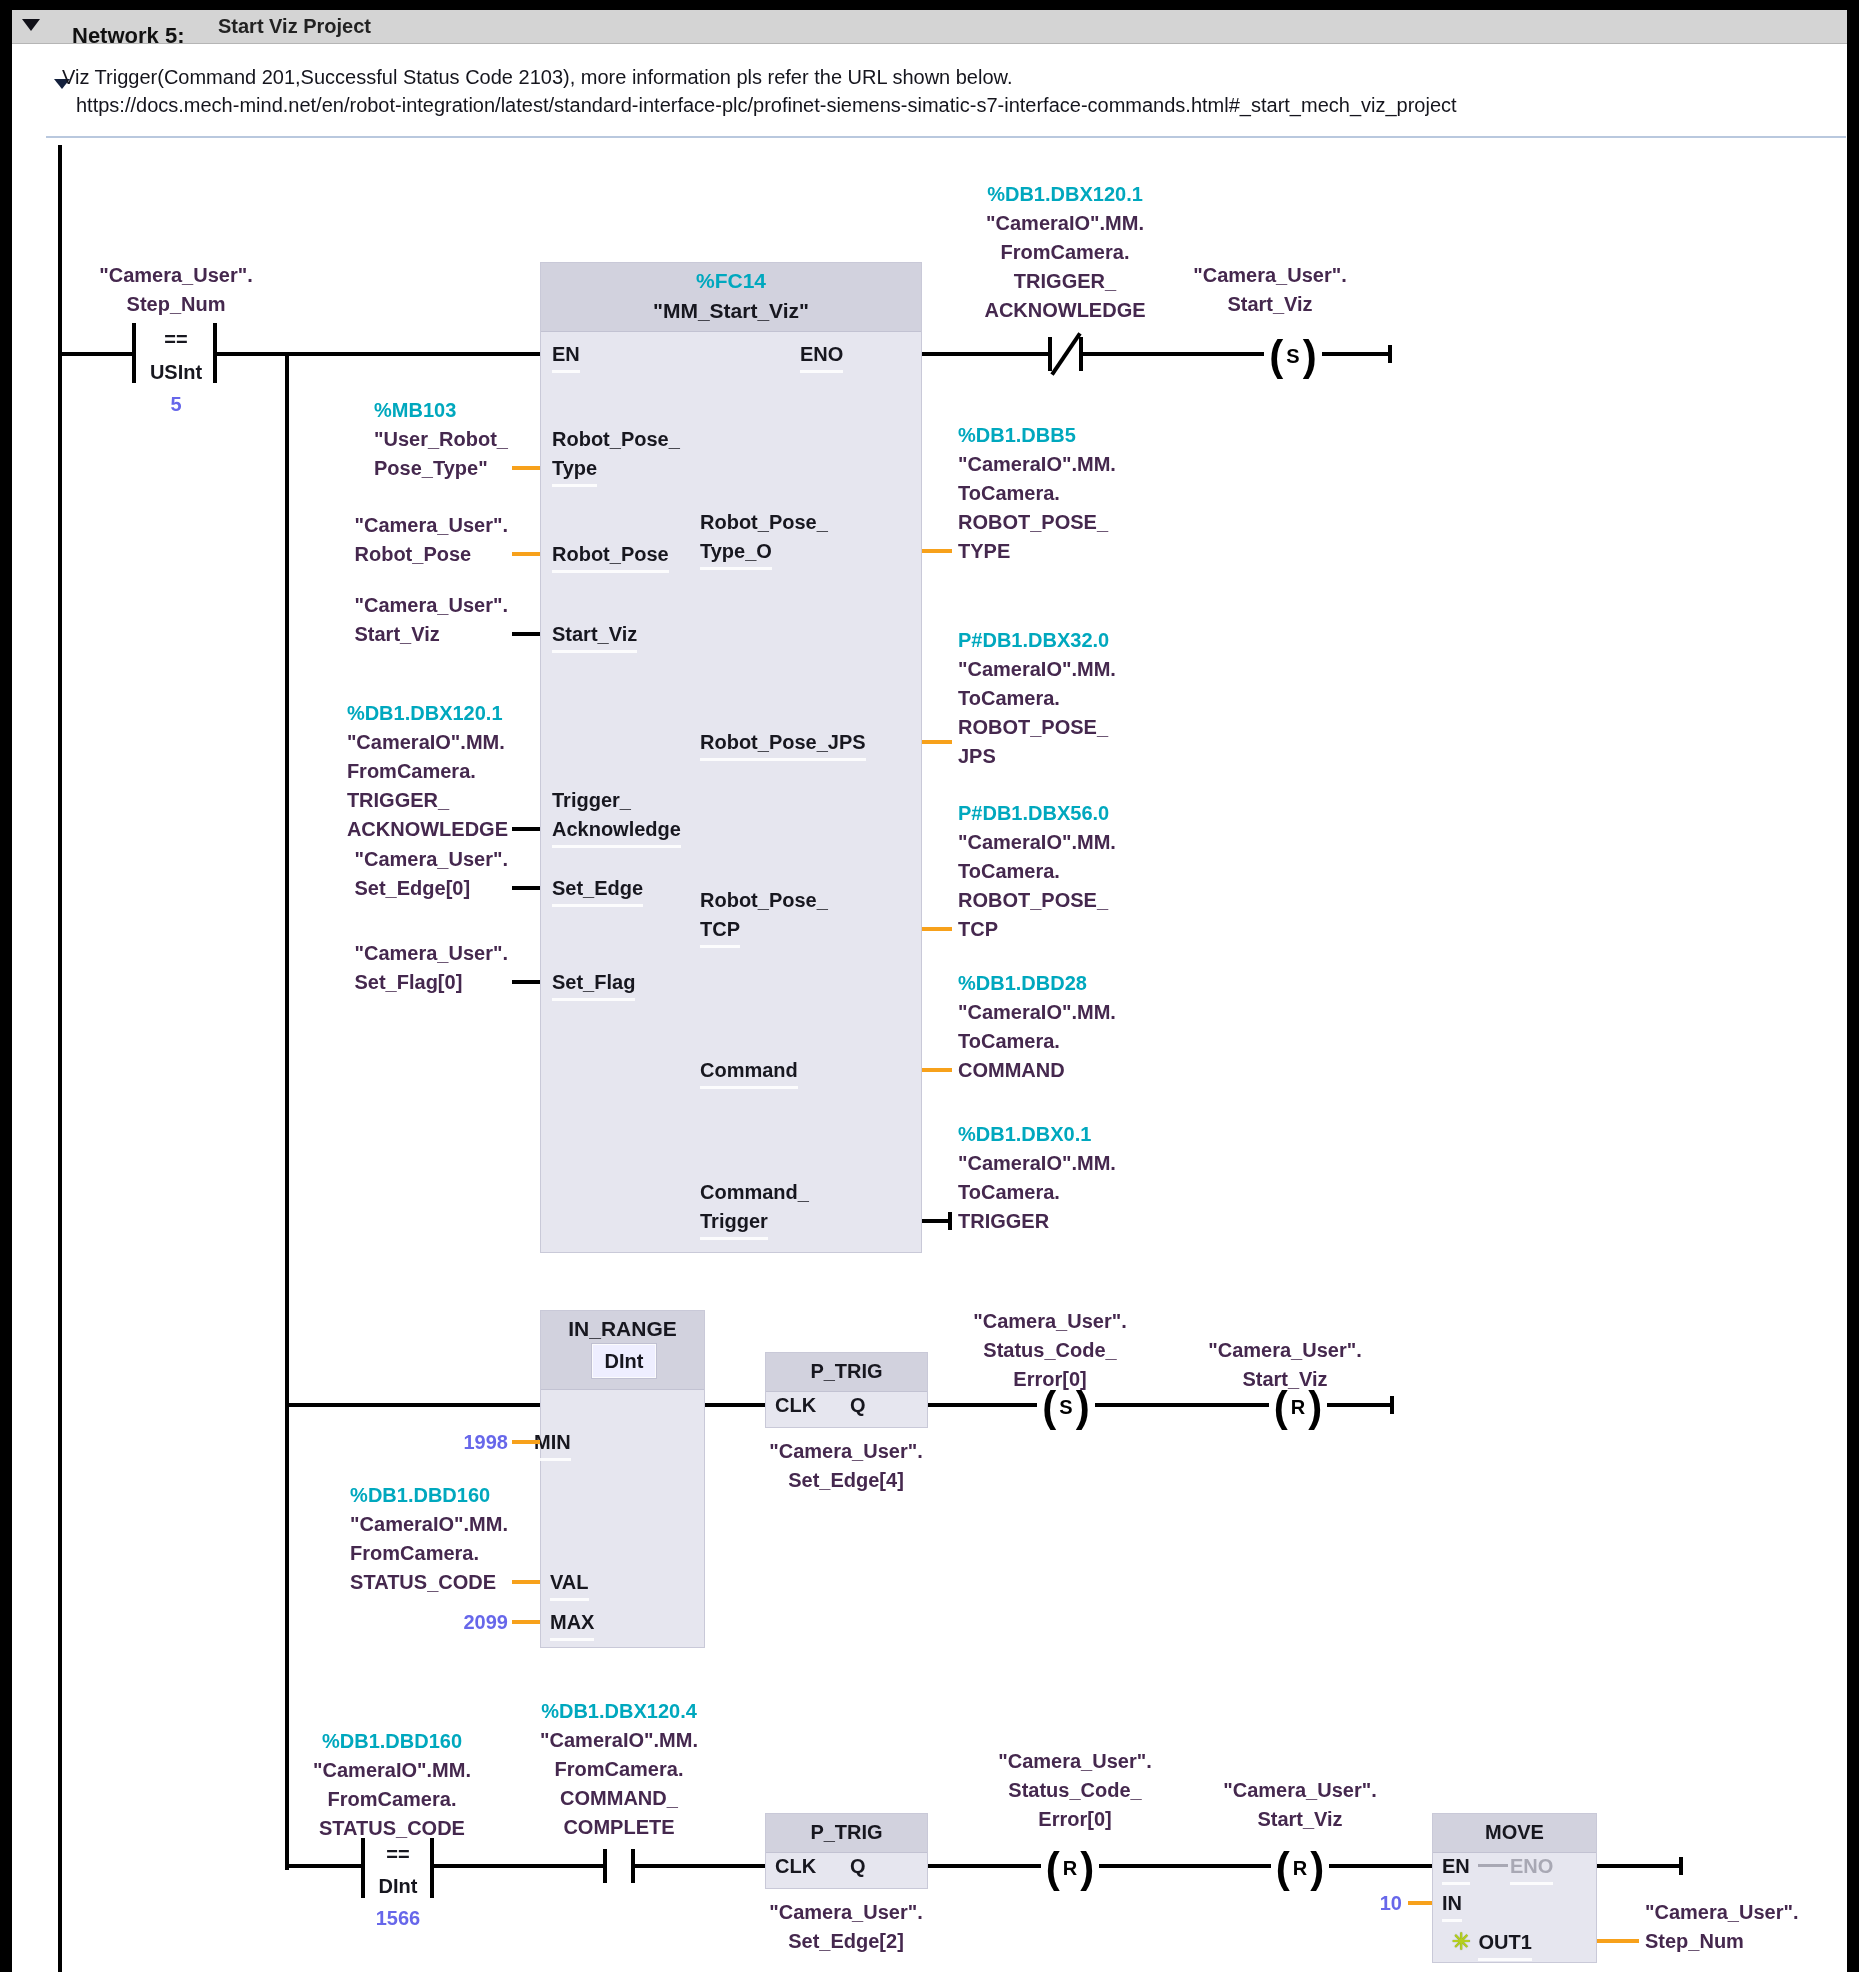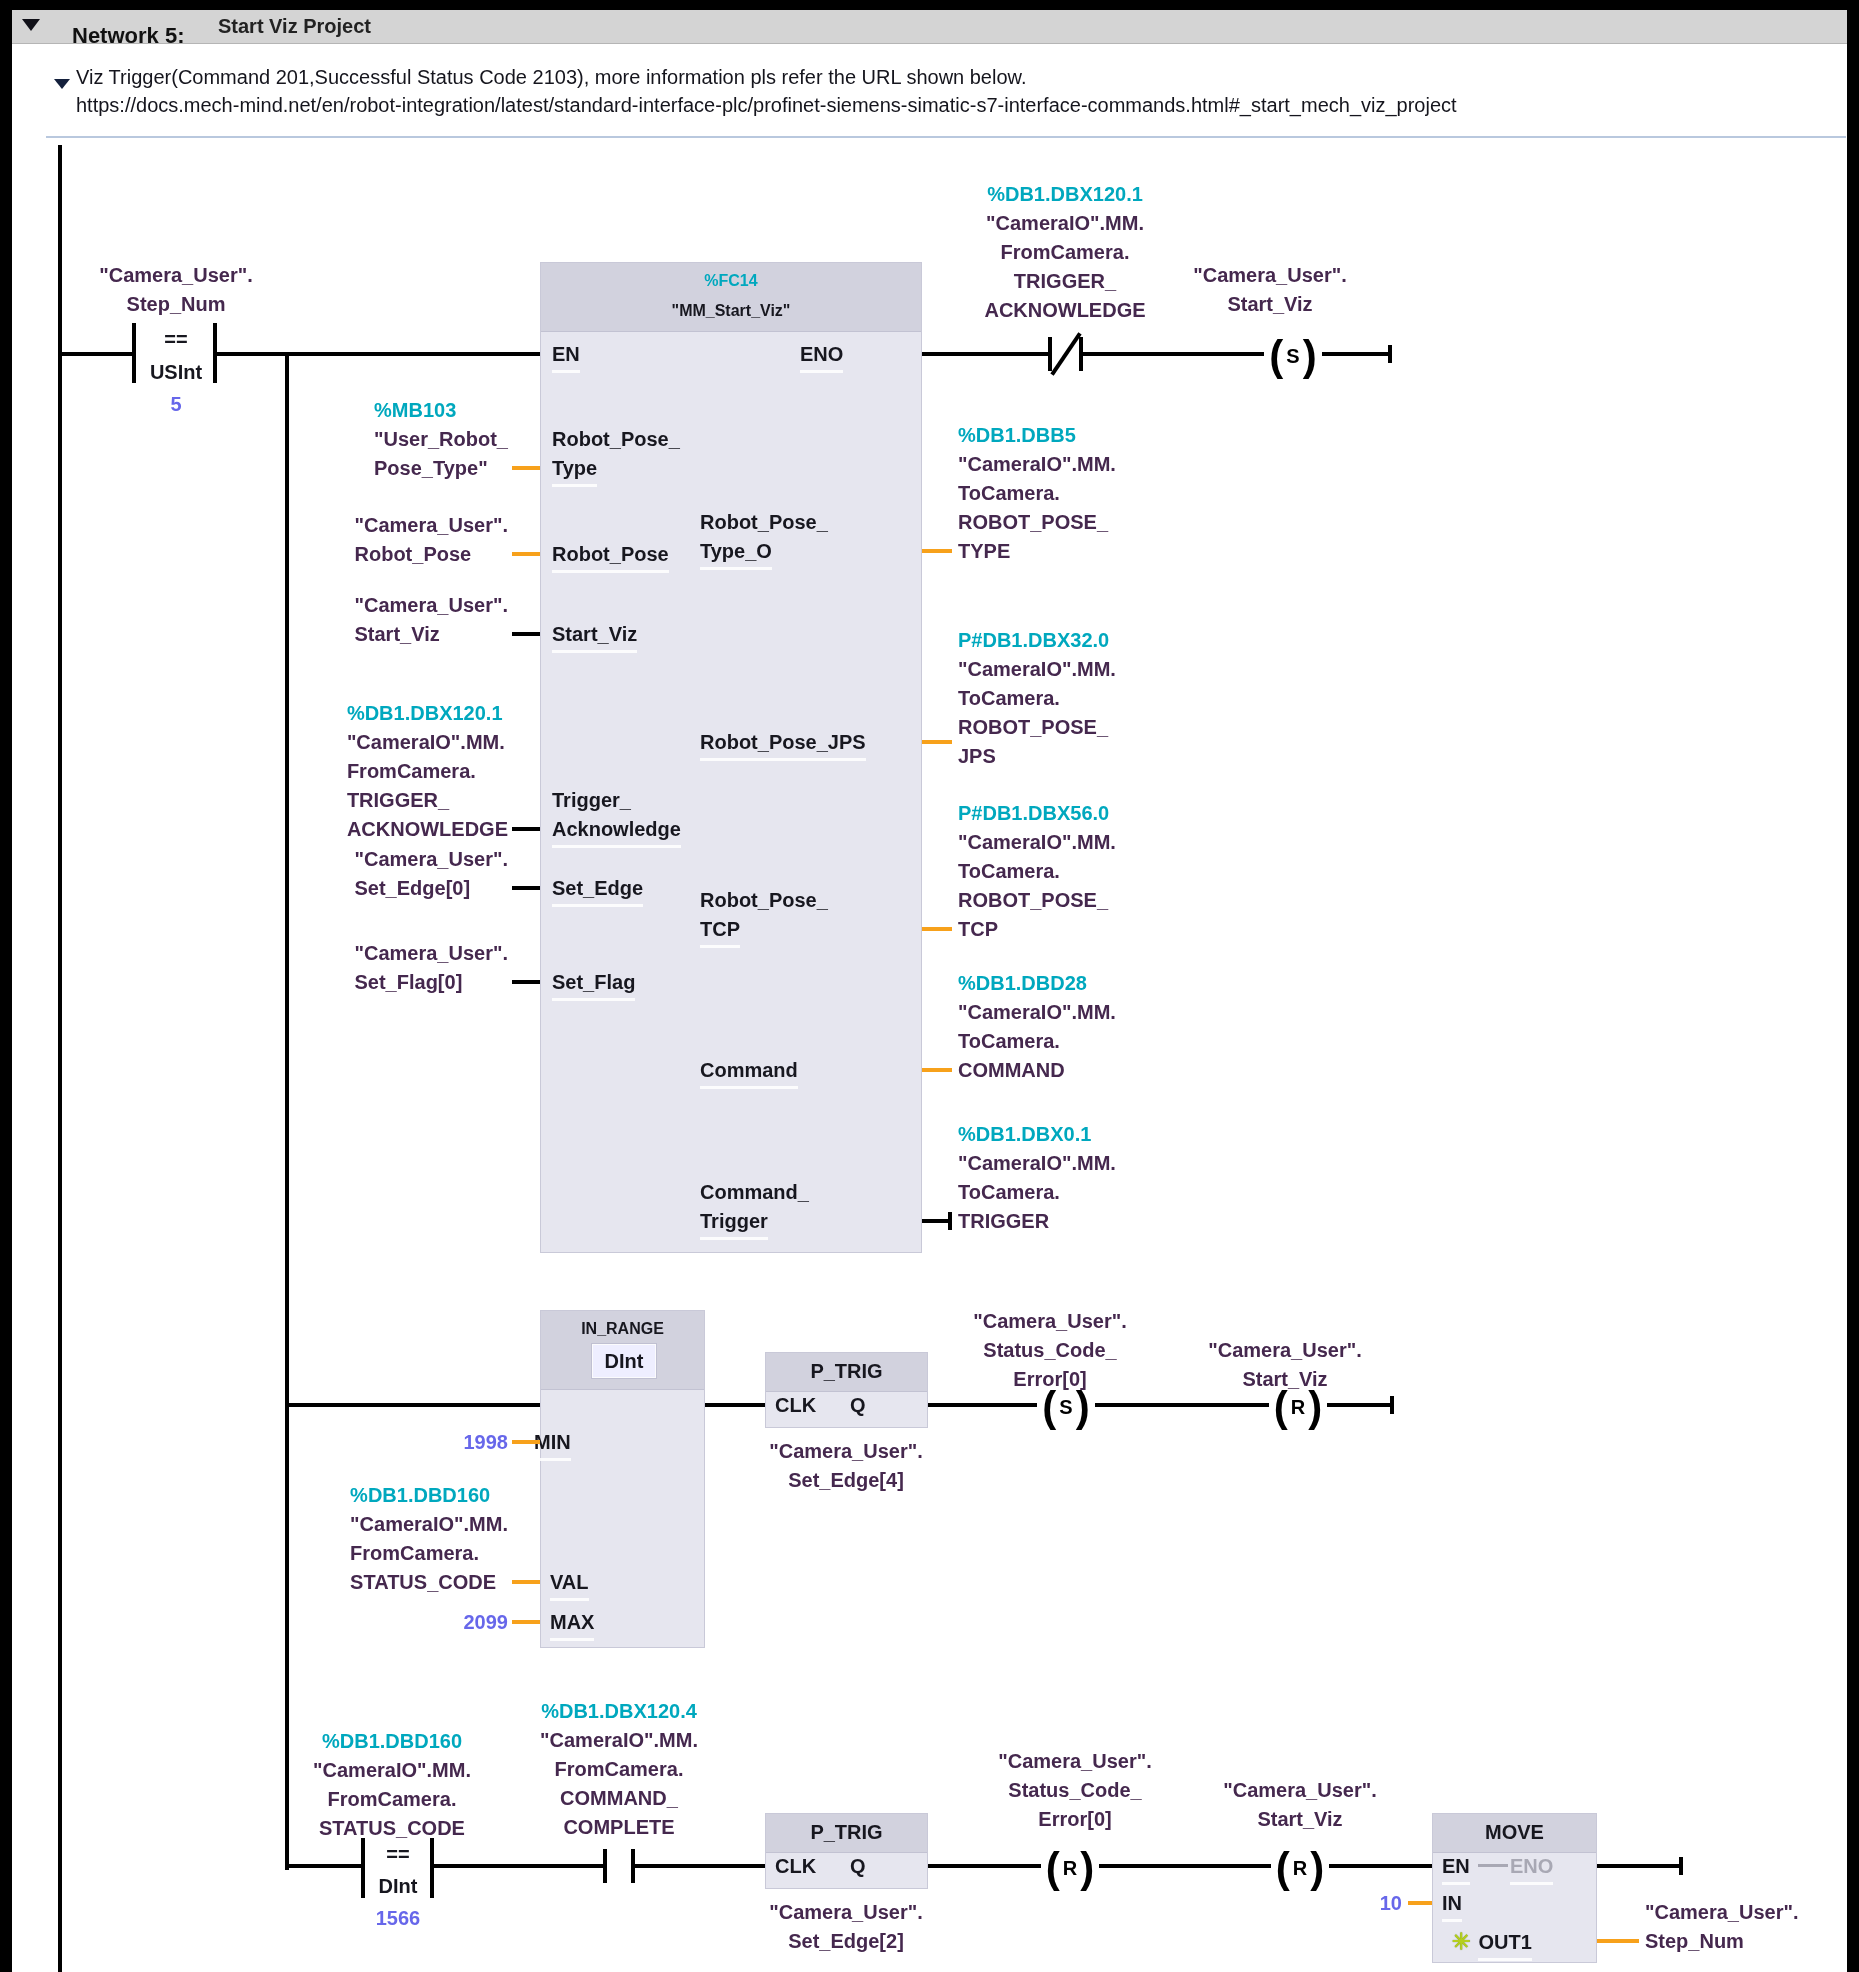--- a/index.html
+++ b/index.html
@@ -32,21 +32,21 @@
   .stack{position:absolute;}
   .al-r{}
   .al-c{transform:translateX(-50%);text-align:center;}
   .addr{color:var(--address);}
   .kw{color:var(--keyword);}
   .lit{color:var(--literal);}
   .ul{display:inline-block;border-bottom:3px solid rgba(255,255,255,.88);padding-bottom:1px;}
   
   .blk{position:absolute;background:var(--block-body);border:1px solid #c9c9d8;box-sizing:border-box;}
   .blk-hdr{position:absolute;left:0;top:0;right:0;background:var(--block-header);border-bottom:1px solid #c2c2d2;}
-  .blk-title{font-size:16px;font-weight:bold;text-align:center;white-space:nowrap;height:30px;line-height:30px;}
+  .blk-title{font-size:21px;font-weight:bold;text-align:center;white-space:nowrap;height:30px;line-height:30px;}
   .dtype{position:absolute;background:#eef;border:1px solid #fbfbfd;box-shadow:0 0 0 1px #c0c0d2;
          font-size:20px;font-weight:bold;color:var(--keyword);text-align:center;}
   
   .coil{position:absolute;display:flex;align-items:center;transform:translate(-50%,-50%);}
   .coil .paren{font-size:42px;font-weight:bold;color:#000;line-height:1;}
   .coil .letter{font-size:20px;font-weight:bold;color:#000;margin:0 3px;}
   .slash{position:absolute;width:4px;height:50px;background:#000;transform:rotate(34deg);}
   .ast{color:var(--asterisk);text-shadow:0 0 1px #5a7a00;font-size:22px;margin-right:8px;}
   .eno-off{color:var(--disabled);}
 </style>
@@ -56,21 +56,21 @@
 <div class="abs frame" style="left:0;top:0;width:1859px;height:10px"></div>
 <div class="abs frame" style="left:0;top:0;width:12px;height:1972px"></div>
 <div class="abs frame" style="left:1847px;top:0;width:12px;height:1972px"></div>
 
 <div class="abs titlebar" style="left:12px;top:10px;width:1835px;height:33px"></div>
 <div class="abs tri" style="left:22px;top:19px"></div>
 <div class="abs net-title" style="left:72px;top:23px">Network 5:</div>
 <div class="abs net-sub" style="left:218px;top:15px">Start Viz Project</div>
 
 <div class="abs tri small" style="left:54px;top:79px"></div>
-<div class="abs comment" style="left:76px;top:66px">Viz Trigger(Command 201,Successful Status Code 2103), more information pls refer the URL shown below.</div>
+<div class="abs comment" style="left:62px;top:66px">Viz Trigger(Command 201,Successful Status Code 2103), more information pls refer the URL shown below.</div>
 <div class="abs comment" style="left:76px;top:94px">https://docs.mech-mind.net/en/robot-integration/latest/standard-interface-plc/profinet-siemens-simatic-s7-interface-commands.html#_start_mech_viz_project</div>
 <div class="abs sep" style="left:46px;top:136px;width:1800px;height:2px"></div>
 
 <div class="wv" style="left:58px;top:145px;height:1827px"></div>
 <div class="wv" style="left:285px;top:352px;height:1518px"></div>
 
 <div class="wh" style="left:58px;top:352px;width:74px"></div>
 
 <div>
   <div class="cbar" style="left:132px;top:323px;height:60px"></div>

